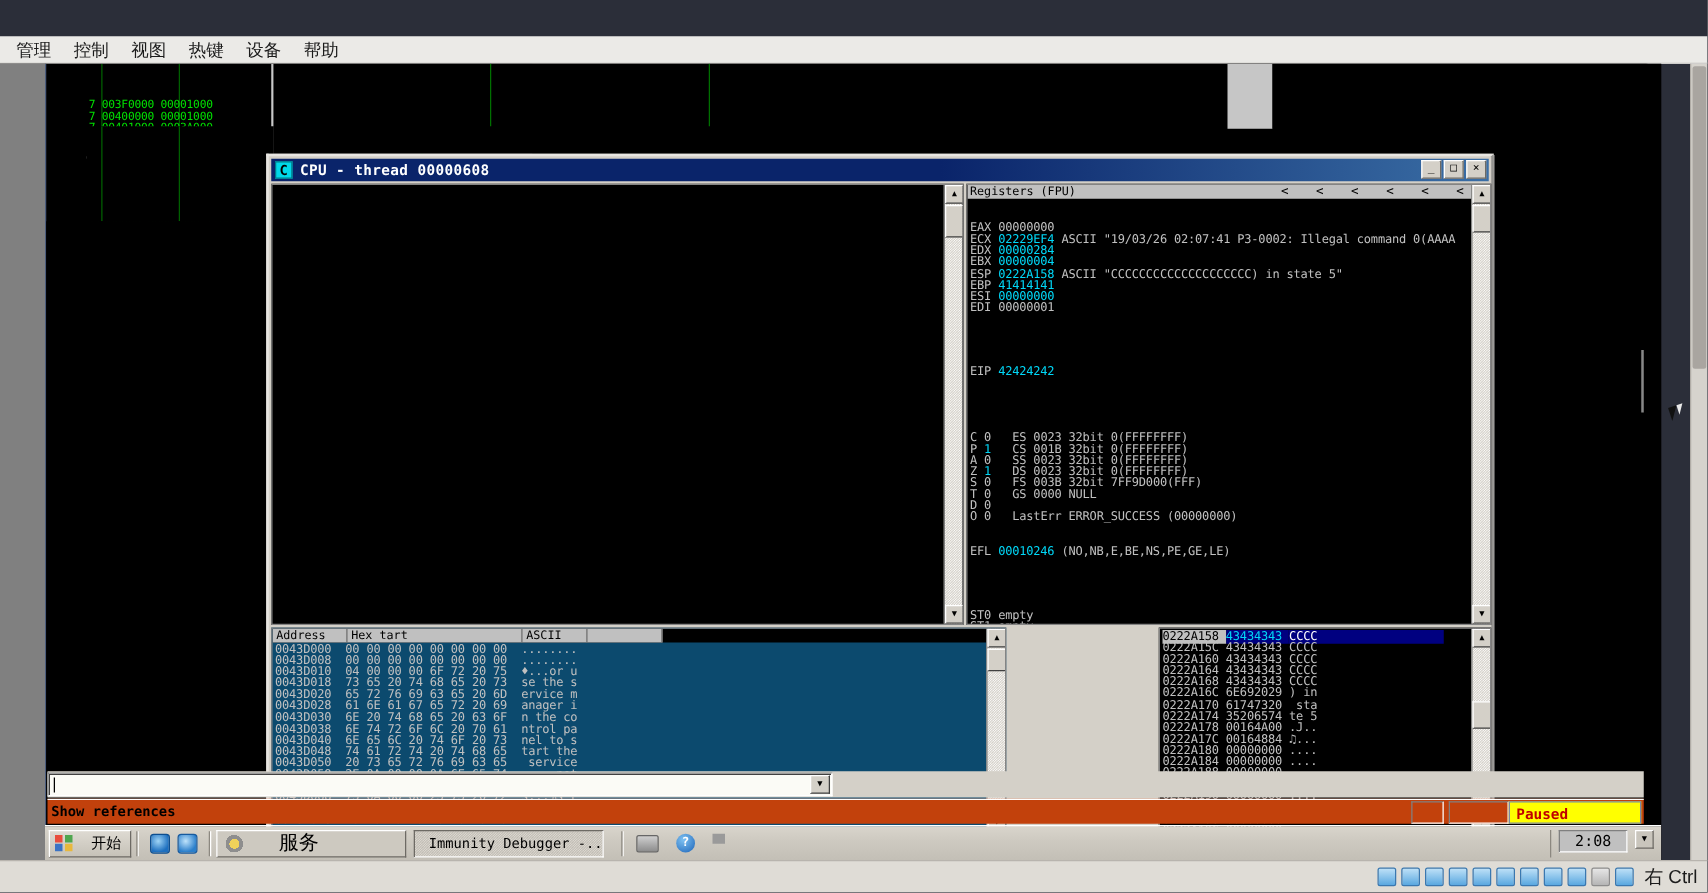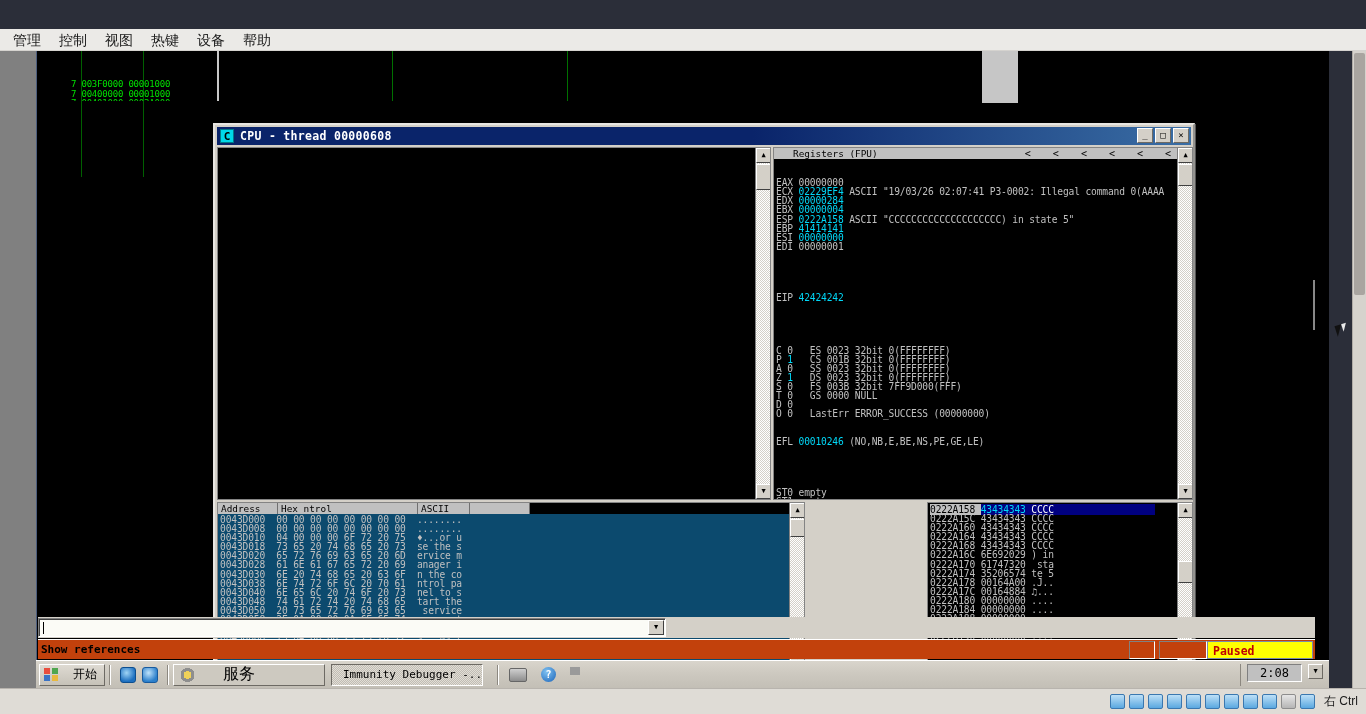--- a/index.html
+++ b/index.html
@@ -135,21 +135,21 @@
 
   
   .mono {
     font-family: "DejaVu Sans Mono","Liberation Mono",monospace;
     font-size: 9.6px; line-height: 9.1px; white-space: pre; letter-spacing: -0.15px;
   }
   .reg-header {
     position: absolute; left:0; top:0; right:15px; height: 11px;
     background: #c0c0c0; color:#000;
     font-family:"DejaVu Sans Mono","Liberation Mono",monospace;
-    font-size:9.4px; line-height:11px; white-space:pre; padding-left:19px;
+    font-size:9.4px; line-height:11px; white-space:pre; padding-left:2px;
     display:flex; align-items:center; justify-content:space-between;
   }
   .reg-header .chevrons { display:flex; gap:22px; margin-right: 6px; font-size:10px; }
   .reg-body { position:absolute; left:2px; top:12px; right:16px; bottom:0; }
   .reg-line { color:#c0c0c0; }
   .c-white { color:#c0c0c0; }
   .c-cyan  { color:#00d8f8; }
 
   
   .col-head {
@@ -265,21 +265,21 @@
     background:#dfdcd6; border-top:1px solid #b8b4ae;
     display:flex; align-items:center; justify-content:flex-end; gap:4px;
     padding-right:8px;
   }
   .vb-ico {
     width:15px; height:15px; border-radius:2px;
     background: linear-gradient(#bde0f7,#5aa8e0);
     border:1px solid #3a78b0;
   }
   .vb-host {
-    font-family:"Liberation Sans",sans-serif; font-size:12px; color:#1b1b1b;
+    font-family:"Liberation Sans",sans-serif; font-size:15px; color:#1b1b1b;
     margin-left:5px;
   }
 
   
   .host-scroll {
     position:absolute; right:0; top:51px; width:14px; height:637px;
     background:#d6d3cd; border-left:1px solid #b0aca6;
   }
   .host-scroll .hs-thumb {
     position:absolute; left:1px; top:2px; width:11px; height:242px;
@@ -405,21 +405,21 @@
           <div class="vscroll">
             <div class="sb-btn up">▲</div>
             <div class="sb-thumb" style="top:16px;height:22px;"></div>
             <div class="sb-btn down">▼</div>
           </div>
         </div>
 
         <div class="pane dump-pane">
           <div class="col-head">
             <div class="col-cell" style="width:60px">Address</div>
-            <div class="col-cell" style="width:140px">Hex ntrol</div>
+            <div class="col-cell" style="width:140px">Hex tart</div>
             <div class="col-cell" style="width:52px">ASCII</div>
             <div class="col-cell" style="width:60px"></div>
           </div>
           <div class="dump-body mono" id="dump-body"><div class="dump-line"><span class="c-white">0043D000  00 00 00 00 00 00 00 00  ........</span></div><div class="dump-line"><span class="c-white">0043D008  00 00 00 00 00 00 00 00  ........</span></div><div class="dump-line"><span class="c-white">0043D010  04 00 00 00 6F 72 20 75  ♦...or u</span></div><div class="dump-line"><span class="c-white">0043D018  73 65 20 74 68 65 20 73  se the s</span></div><div class="dump-line"><span class="c-white">0043D020  65 72 76 69 63 65 20 6D  ervice m</span></div><div class="dump-line"><span class="c-white">0043D028  61 6E 61 67 65 72 20 69  anager i</span></div><div class="dump-line"><span class="c-white">0043D030  6E 20 74 68 65 20 63 6F  n the co</span></div><div class="dump-line"><span class="c-white">0043D038  6E 74 72 6F 6C 20 70 61  ntrol pa</span></div><div class="dump-line"><span class="c-white">0043D040  6E 65 6C 20 74 6F 20 73  nel to s</span></div><div class="dump-line"><span class="c-white">0043D048  74 61 72 74 20 74 68 65  tart the</span></div><div class="dump-line"><span class="c-white">0043D050  20 73 65 72 76 69 63 65   service</span></div><div class="dump-line"><span class="c-white">0043D058  2E 0A 00 00 0A 6E 65 74  .....net</span></div><div class="dump-line"><span class="c-white">0043D060  20 73 74 61 72 74 20 25   start %</span></div><div class="dump-line"><span class="c-white">0043D068  73 0A 00 00 25 73 20 72  s...%s r</span></div><div class="dump-line"><span class="c-white">0043D070  65 6D 6F 76 65 20 20 20  emove</span></div><div class="dump-line"><span class="c-white">0043D078  20 20 20 20 20 20 20 20  </span></div></div>
           <div class="vscroll">
             <div class="sb-btn up">▲</div>
             <div class="sb-thumb" style="top:16px;height:18px;"></div>
             <div class="sb-btn down">▼</div>
           </div>
         </div>

